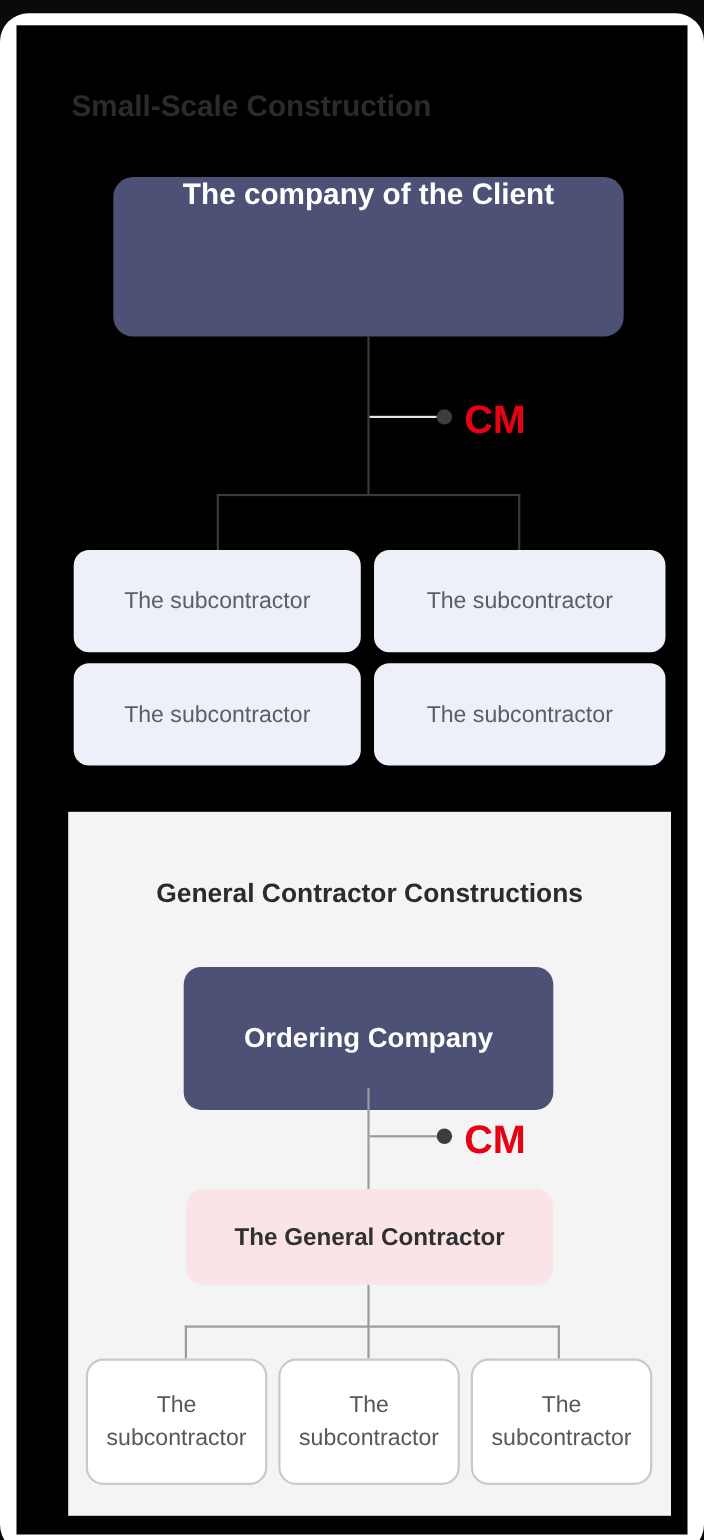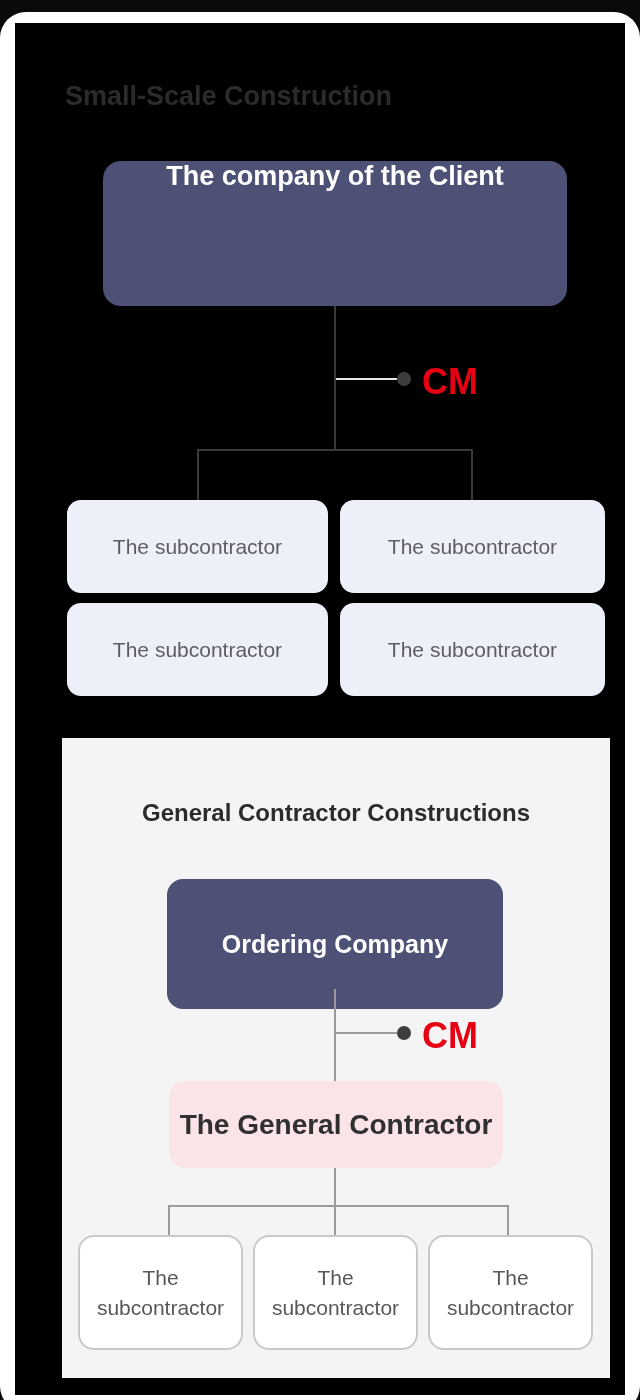--- a/index.html
+++ b/index.html
@@ -67,21 +67,21 @@
   }
   .gline{background:#9b9b9b;}
   .trunk2a{left:319px;top:966px;width:2px;height:92px;}
   .cm2-h{left:321px;top:1009px;width:61px;height:2px;}
   .cm2-dot{left:382px;top:1003px;}
   .cm2-label{left:407px;top:995px;}
   .gc-box{
     left:154px;top:1058px;width:334px;height:87px;
     background:var(--pink);border-radius:16px;
     display:flex;align-items:center;justify-content:center;
-    color:#303030;font-size:28px;font-weight:600;
+    color:#303030;font-size:22px;font-weight:600;
   }
   .trunk2b{left:319px;top:1145px;width:2px;height:38px;}
   .conn2-h{left:153px;top:1182px;width:341px;height:2px;}
   .drop2-l{left:153px;top:1182px;width:2px;height:30px;}
   .drop2-m{left:319px;top:1182px;width:2px;height:30px;}
   .drop2-r{left:492px;top:1182px;width:2px;height:30px;}
   .sub-white{
     background:#ffffff;border:2px solid #c9c9c9;border-radius:16px;
     display:flex;align-items:center;justify-content:center;text-align:center;
     color:#58585c;font-size:21px;line-height:1.4;box-sizing:border-box;

